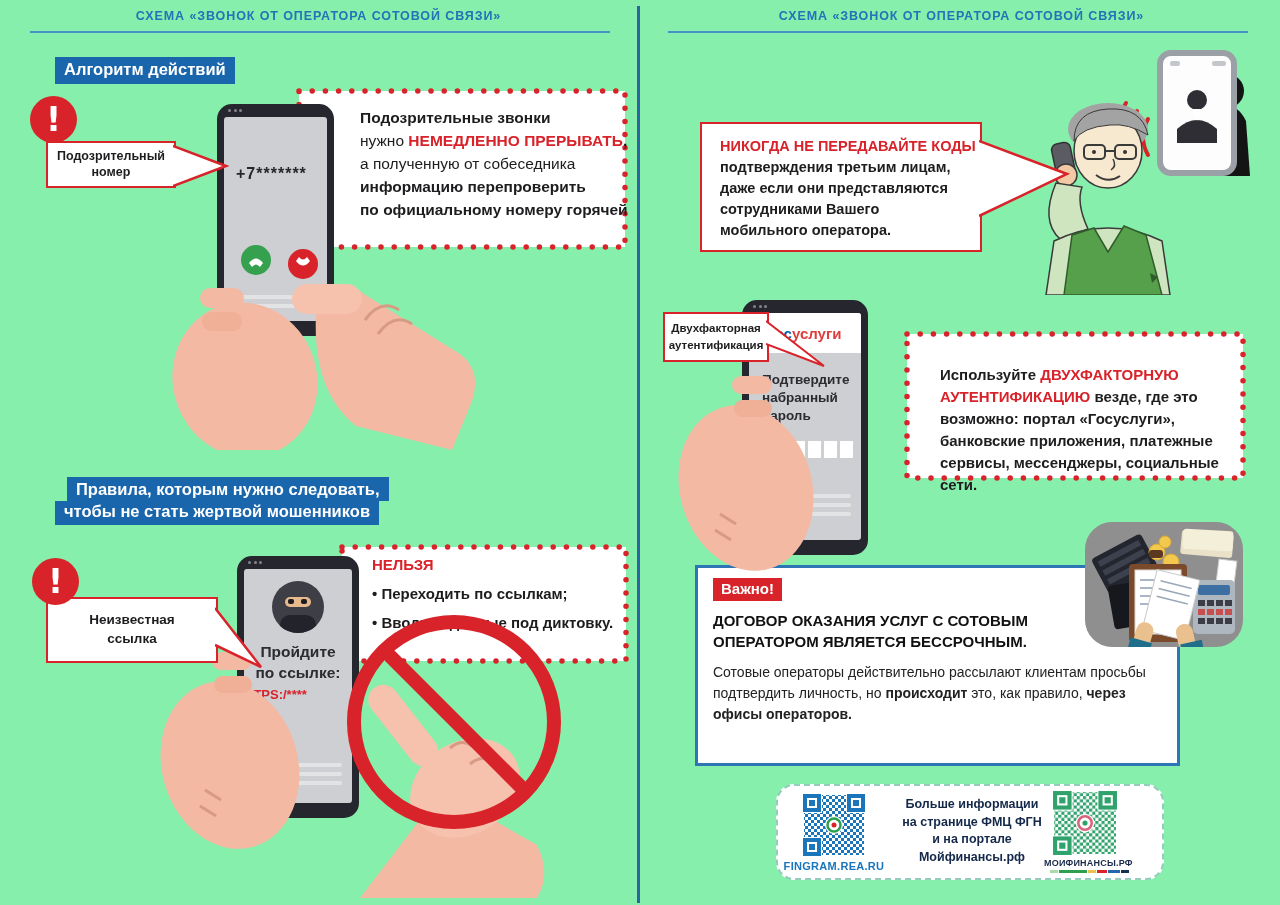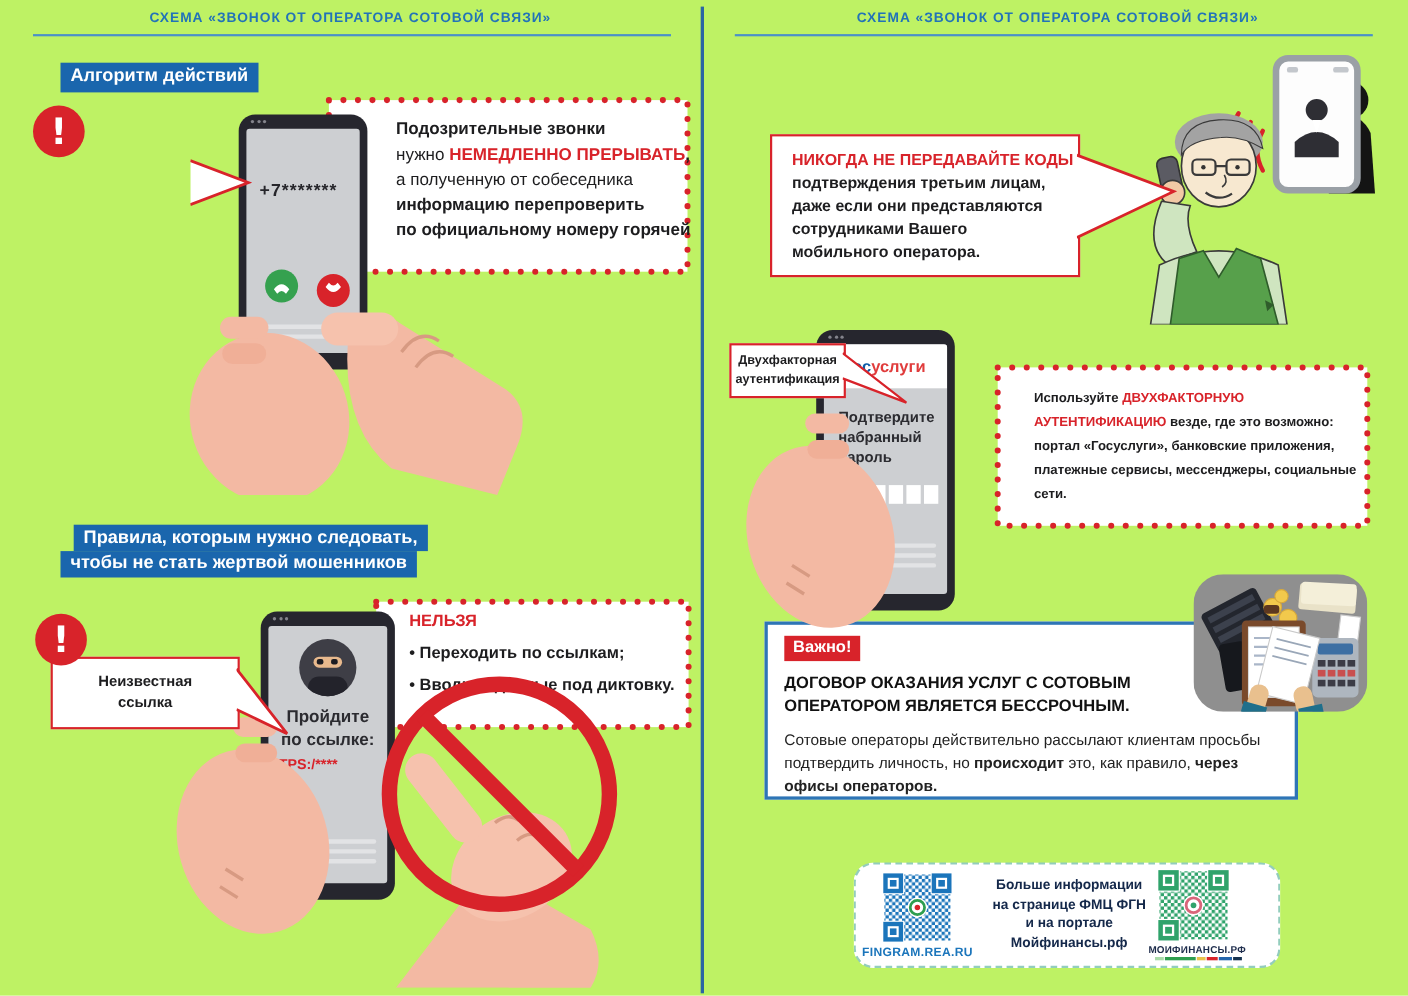--- a/index.html
+++ b/index.html
@@ -1,21 +1,21 @@
 <!DOCTYPE html>
 <html><head>
 <meta charset="utf-8">
 <style>
   :root{
     --blue:#1a66ad; --hblue:#2273b8; --red:#d8232a; --ink:#1d1d1f;
     --divider:#2b66a3; --skin:#f3b9a3; --screen:#cdcfd2; --frame:#26262e;
   }
   *{margin:0;padding:0;box-sizing:border-box;}
   body{font-family:"Liberation Sans","DejaVu Sans",sans-serif;background:#fff;}
-  #poster{position:relative;width:1280px;height:905px;background:#bef264;overflow:hidden;}
+  #poster{position:relative;width:1280px;height:905px;background:#86efac;overflow:hidden;}
 
   .page-header{position:absolute;top:9px;width:637px;text-align:center;
     color:var(--hblue);font-weight:bold;font-size:12.5px;letter-spacing:.9px;}
   .header-rule{position:absolute;height:2px;background:#4a90c9;top:31px;width:580px;}
   .divider{position:absolute;left:637px;top:6px;width:3px;height:897px;background:var(--divider);}
 
   .badge{display:inline-block;background:var(--blue);color:#fff;font-weight:bold;
     font-size:16.5px;padding:2px 9px 4px;line-height:1.25;}
   .abs{position:absolute;}
 
@@ -69,20 +69,24 @@
   </svg>
   <div class="tip" style="left:348px;top:106px;width:280px;">
     <div><b>Подозрительные звонки</b></div>
     <div><span>нужно </span><span class="redtxt">НЕМЕДЛЕННО ПРЕРЫВАТЬ</span><b>,</b></div>
     <div><span>а полученную от собеседника</span></div>
     <div><b>информацию перепроверить</b></div>
     <div><b>по официальному номеру горячей</b></div>
   </div>
 
   <div class="excl" style="left:30px;top:96px;">!</div>
+  <div class="callout" style="left:46px;top:141px;width:130px;height:47px;font-size:12.5px;line-height:1.25;">
+    <span>Подозрительный</span>
+    <span>номер</span>
+  </div>
   <svg class="wedge" style="left:173px;top:143px;" width="56" height="46">
     <polygon points="0,3 53,23 0,43" fill="#fff"></polygon>
     <path d="M0,3 L53,23 L0,43" fill="none" stroke="#d8232a" stroke-width="2.5"></path>
   </svg>
 
   <div class="phone" style="left:217px;top:104px;width:117px;height:232px;">
     <div class="spk">
         <i></i>
         <i></i>
         <i></i>
@@ -270,25 +274,25 @@
     <span>аутентификация</span>
   </div>
   <svg class="wedge" style="left:766px;top:318px;" width="62" height="52">
     <polygon points="0,3 58,48 0,26" fill="#fff"></polygon>
     <path d="M0,3 L58,48 L0,26" fill="none" stroke="#d8232a" stroke-width="2"></path>
   </svg>
 
   <svg class="abs" style="left:903px;top:330px;z-index:1;" width="344" height="152">
     <rect x="4" y="4" width="336" height="144" fill="#fff" stroke="#d8232a" stroke-width="5.5" stroke-linecap="round" stroke-dasharray="0 13.2"></rect>
   </svg>
-  <div class="tip" style="left:928px;top:350px;width:298px;font-size:12px;line-height:22px;font-weight:bold;">
+  <div class="tip" style="left:928px;top:364px;width:298px;font-size:15px;line-height:22px;font-weight:bold;">
     <span>Используйте </span><span class="redtxt">ДВУХФАКТОРНУЮ АУТЕНТИФИКАЦИЮ</span><span>  везде, где это возможно: портал «Госуслуги», банковские приложения, платежные сервисы, мессенджеры, социальные сети.</span>
   </div>
 
-  <div class="abs" style="left:695px;top:565px;width:485px;height:162px;border:3px solid #2e75b6;background:#fff;z-index:1;">
+  <div class="abs" style="left:695px;top:565px;width:485px;height:201px;border:3px solid #2e75b6;background:#fff;z-index:1;">
     <span style="position:absolute;left:15px;top:10px;background:#d8232a;color:#fff;font-weight:bold;font-size:15px;padding:2px 8px 4px;">Важно!</span>
     <div style="position:absolute;left:15px;top:42px;width:345px;font-weight:bold;color:#111;font-size:15px;line-height:21px;">ДОГОВОР ОКАЗАНИЯ УСЛУГ С СОТОВЫМ ОПЕРАТОРОМ ЯВЛЯЕТСЯ БЕССРОЧНЫМ.</div>
     <div style="position:absolute;left:15px;top:94px;width:455px;color:#222;font-size:14px;line-height:21px;">
       <span>Сотовые операторы действительно рассылают клиентам просьбы подтвердить личность, но </span><b>происходит</b><span> это, как правило, </span><b>через офисы операторов.</b>
     </div>
   </div>
 
   <svg class="abs" style="left:1085px;top:522px;z-index:2;" width="158" height="125" viewBox="0 0 158 125">
     <rect x="0" y="0" width="158" height="125" rx="27" fill="#8f8f8f"></rect>
     <g transform="rotate(-28 40 42)">

